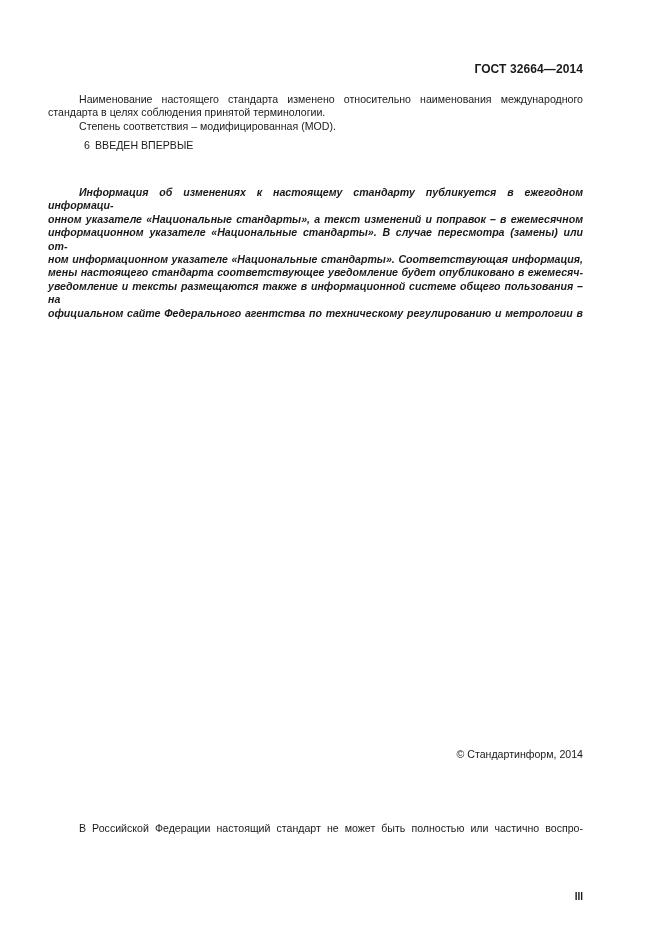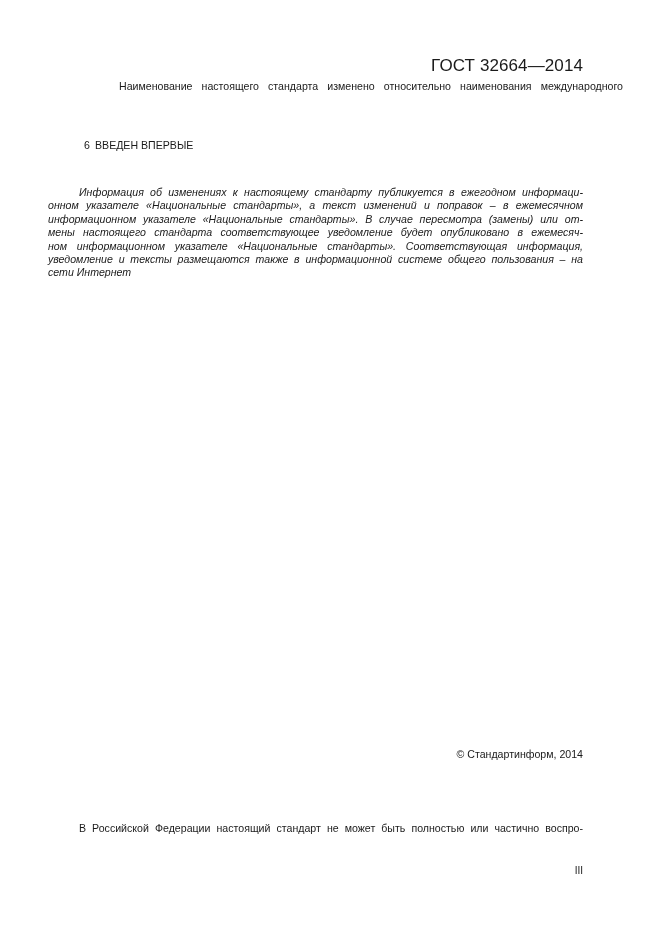--- a/index.html
+++ b/index.html
@@ -2,63 +2,65 @@
 <html><head>
   <meta charset="utf-8">
   <style>
     html, body { margin: 0; padding: 0; }
     body {
       width: 661px; height: 935px; background: #ffffff; position: relative;
       font-family: "Liberation Sans", sans-serif; color: #1a1a1a; overflow: hidden;
     }
     .abs { position: absolute; }
     .header {
-      left: 400px; width: 183px; top: 56px; text-align: right;
-      font-size: 17px; font-weight: normal; letter-spacing: 0.1px;
+      left: 400px; width: 183px; top: 62px; text-align: right;
+      font-size: 12px; font-weight: bold; letter-spacing: 0.1px;
     }
     .para {
       left: 48px; width: 535px; font-size: 10.6px; line-height: 13.4px;
       text-align: justify; text-align-last: left;
     }
     .para .ind { display: inline-block; width: 31px; }
     .line { display: block; }
     .justify-line { text-align: justify; text-align-last: justify; display: block; }
-    .italic { font-style: italic; }
+    .italic { font-style: italic; font-weight: bold; }
     .section {
       left: 79px; top: 139px; font-size: 10.6px; text-align: center;
     }
     .section .num { display: inline-block; width: 16px; }
     .copyright {
       left: 300px; width: 283px; top: 748px; text-align: right; font-size: 10.6px;
     }
     .pagenum {
-      left: 540px; width: 43px; top: 865px; text-align: right; font-size: 10px;
+      left: 540px; width: 43px; top: 891px; text-align: right; font-size: 10px; font-weight: bold;
     }
   </style>
 </head>
 <body>
 
 <div class="abs header">ГОСТ 32664—2014</div>
 
-<div class="abs para" style="top:80px;margin-left:40px;">
+<div class="abs para" style="top:93px;">
   <span class="justify-line"><span class="ind"></span><span>Наименование настоящего стандарта изменено относительно наименования международного</span></span>
+  <span class="line">стандарта в целях соблюдения принятой терминологии.</span>
+  <span class="line"><span class="ind"></span><span>Степень соответствия – модифицированная (MOD).</span></span>
 </div>
 
 <div class="abs section">
   <span class="num">6</span><span>ВВЕДЕН ВПЕРВЫЕ</span>
 </div>
 
 <div class="abs para italic" style="top:186px;">
   <span class="justify-line"><span class="ind"></span><span>Информация об изменениях к настоящему стандарту публикуется в ежегодном информаци-</span></span>
   <span class="justify-line">онном указателе «Национальные стандарты», а текст изменений и поправок – в ежемесячном</span>
   <span class="justify-line">информационном указателе «Национальные стандарты». В случае пересмотра (замены) или от-</span>
+  <span class="justify-line">ном информационном указателе «Национальные стандарты». Соответствующая информация,</span>
   <span class="justify-line">мены настоящего стандарта соответствующее уведомление будет опубликовано в ежемесяч-</span>
-  <span class="justify-line">ном информационном указателе «Национальные стандарты». Соответствующая информация,</span>
   <span class="justify-line">уведомление и тексты размещаются также в информационной системе общего пользования – на</span>
-  <span class="line">сети Интернет</span>
+  <span class="justify-line">официальном сайте Федерального агентства по техническому регулированию и метрологии в</span>
 </div>
 
 <div class="abs copyright">© Стандартинформ, 2014</div>
 
 <div class="abs para" style="top:822px;">
   <span class="justify-line"><span class="ind"></span><span>В Российской Федерации настоящий стандарт не может быть полностью или частично воспро-</span></span>
 </div>
 
 <div class="abs pagenum">III</div>
 

